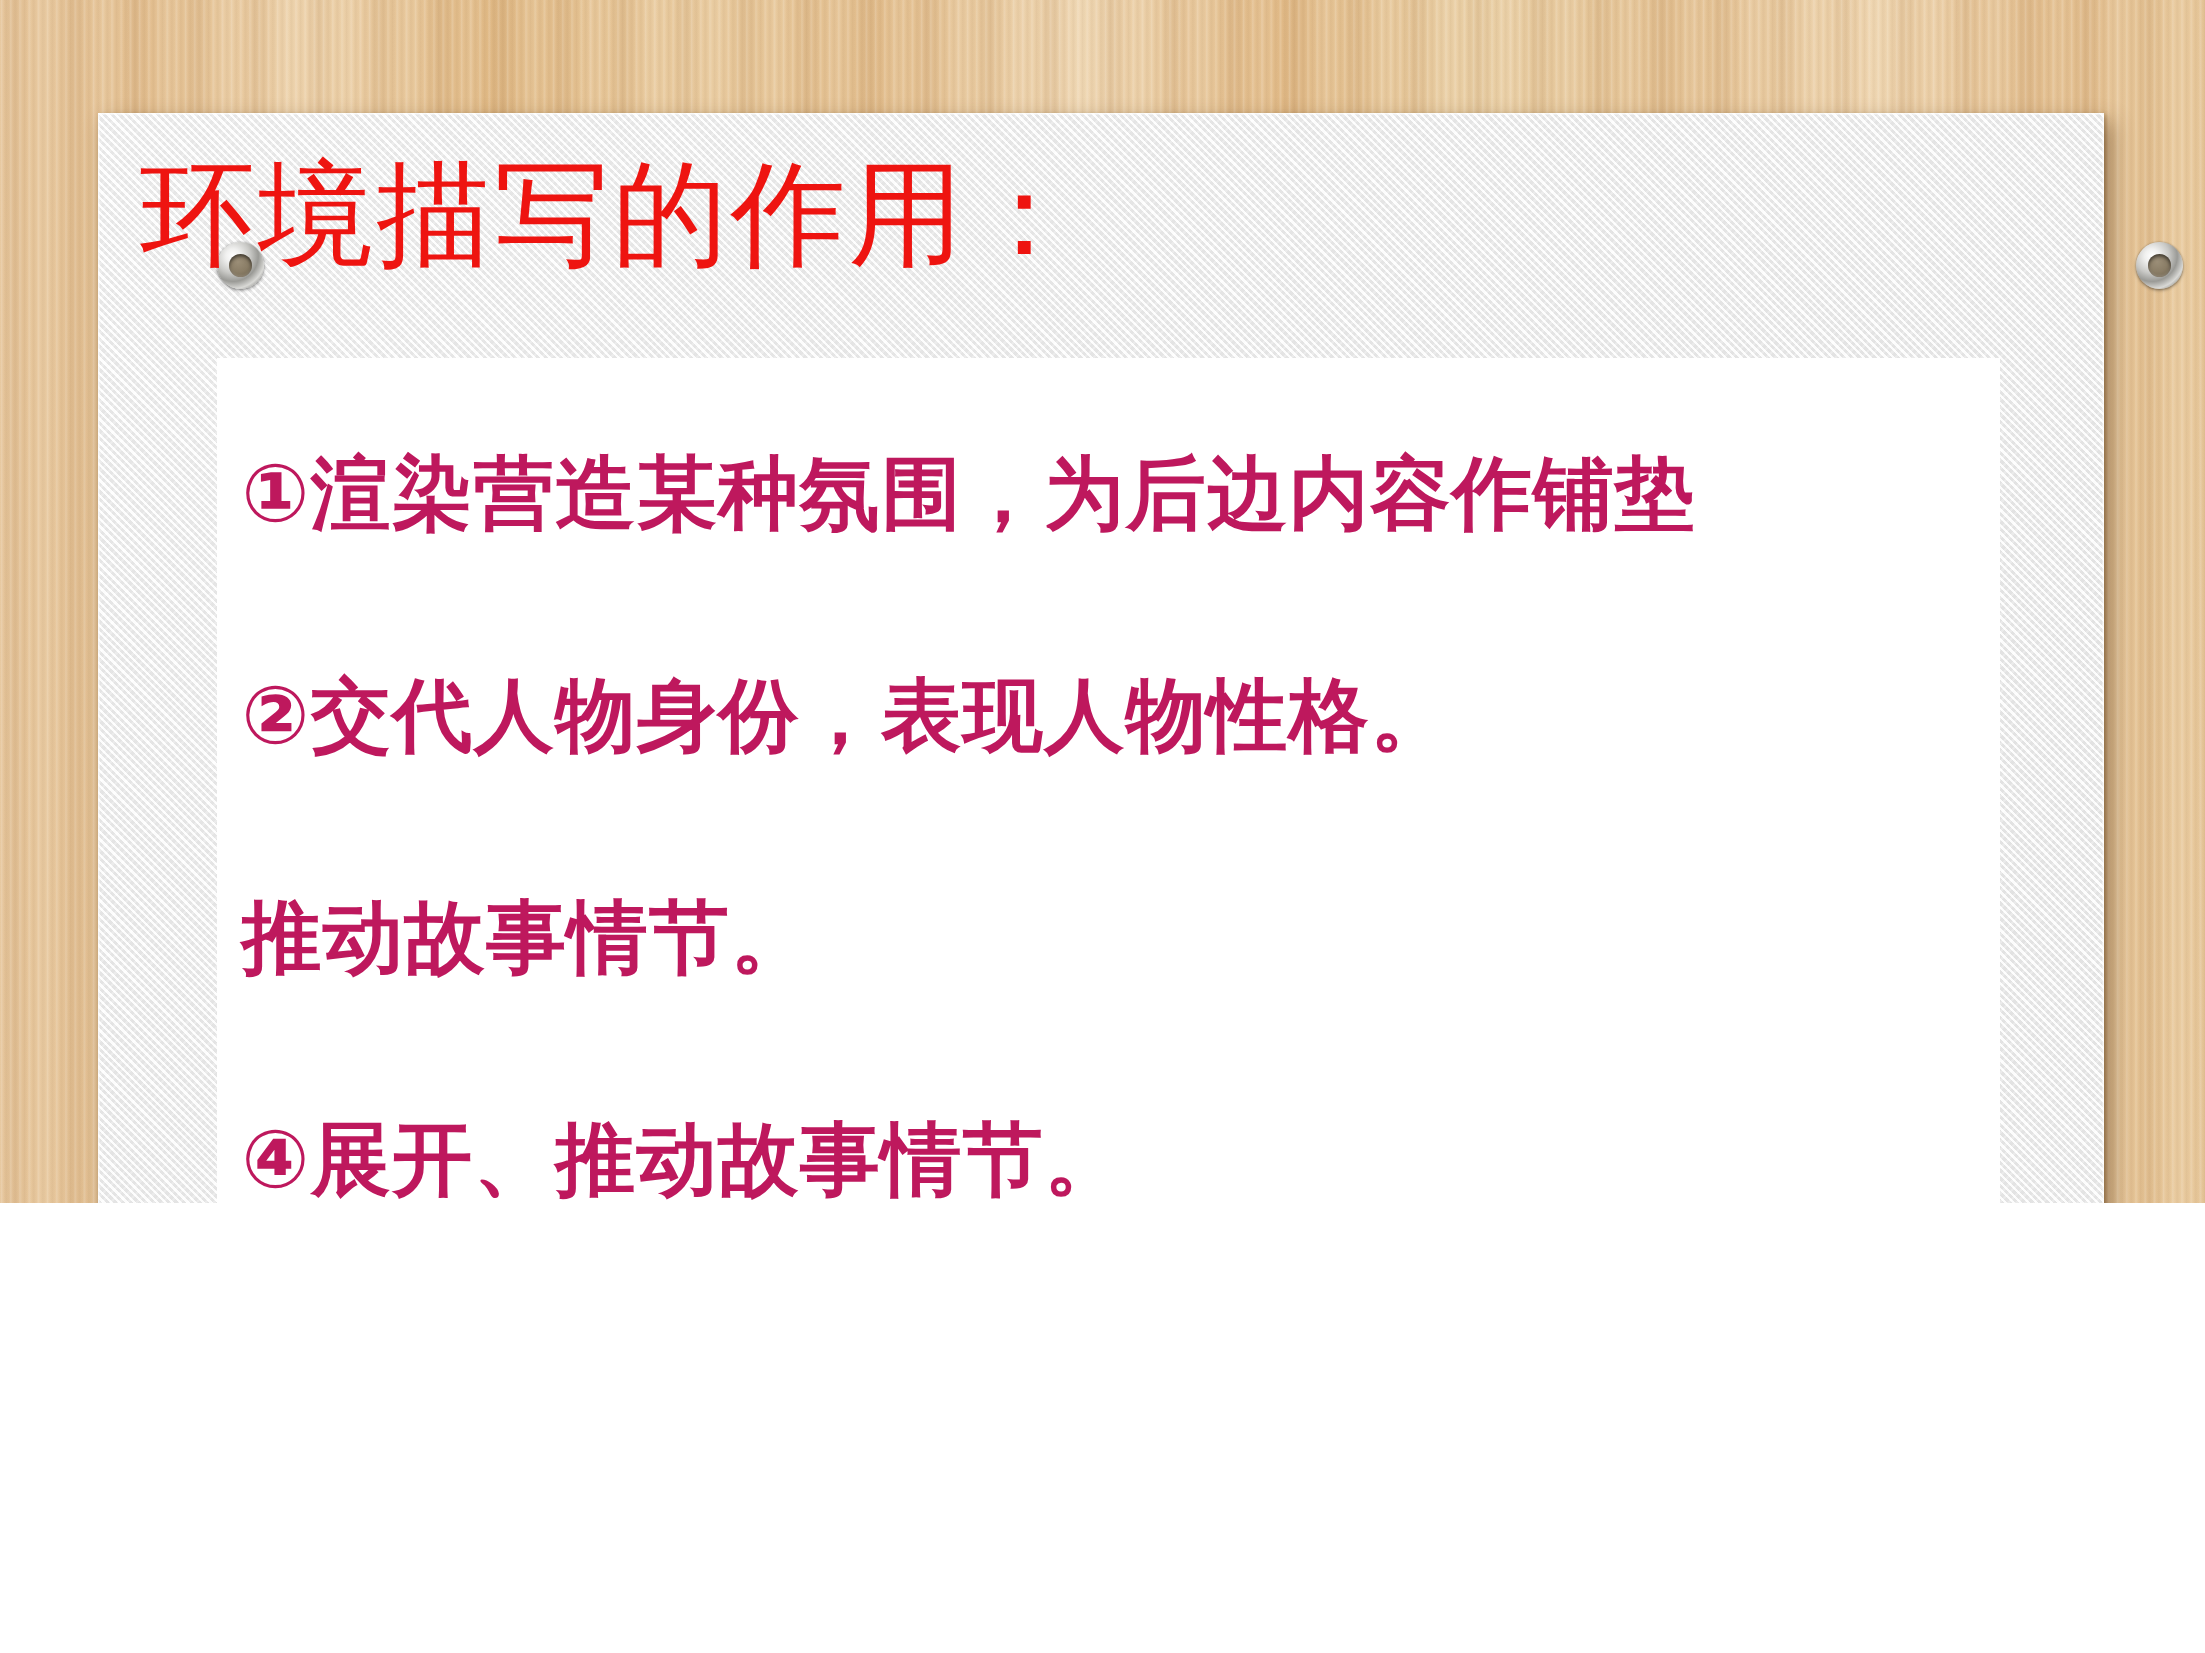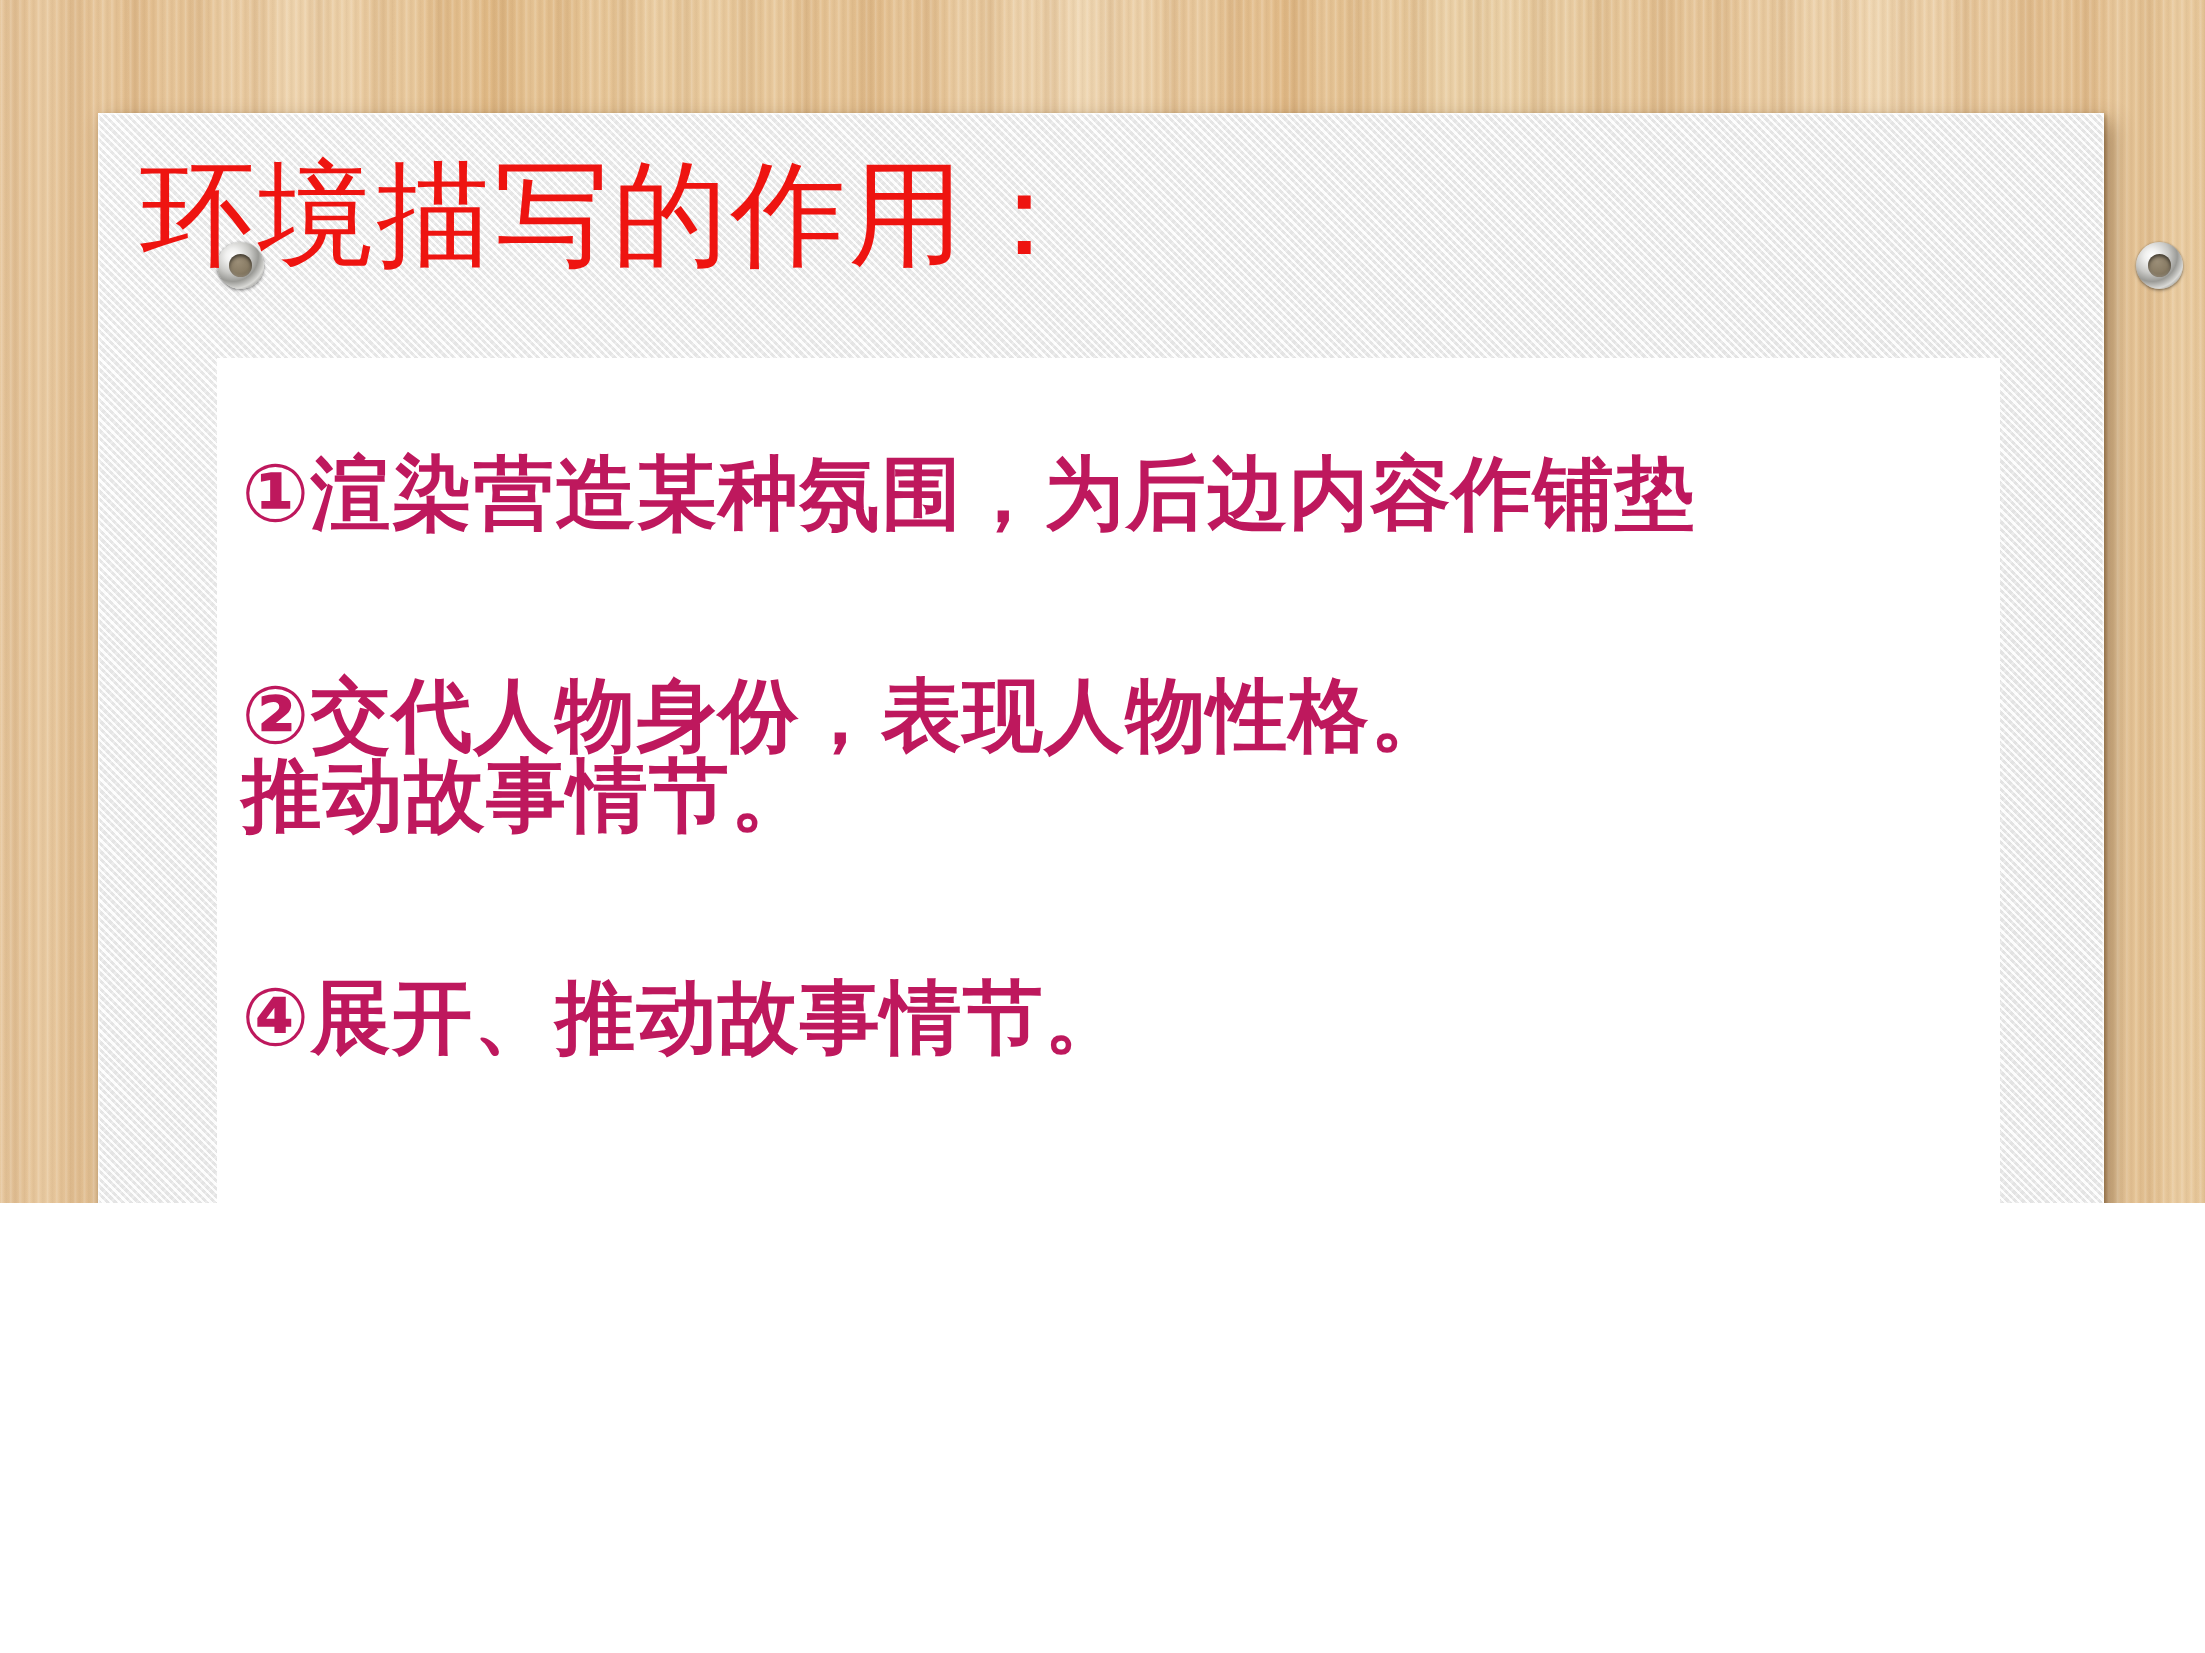--- a/index.html
+++ b/index.html
@@ -145,21 +145,21 @@
     font-weight: 700;
     font-size: 80px;
     line-height: 1.0;
     color: #be185d;
     white-space: nowrap;
     margin: 0 0 0 24.5px;
     padding: 0;
     letter-spacing: 1.5px;
   }
   #line-1 { margin-bottom: 142px; }
-  #line-2 { }
+  #line-2 { margin-bottom: 142px; }
   #line-3 { margin-bottom: 142px; }
   #line-4 { margin-bottom: 0; }
 
   
   #board::after {
     content: "";
     position: absolute;
     left: 0; right: 0; bottom: 0;
     height: 12.3px;
     background: linear-gradient(180deg, rgba(0,0,0,0) 0%, rgba(0,0,0,0.07) 100%);

